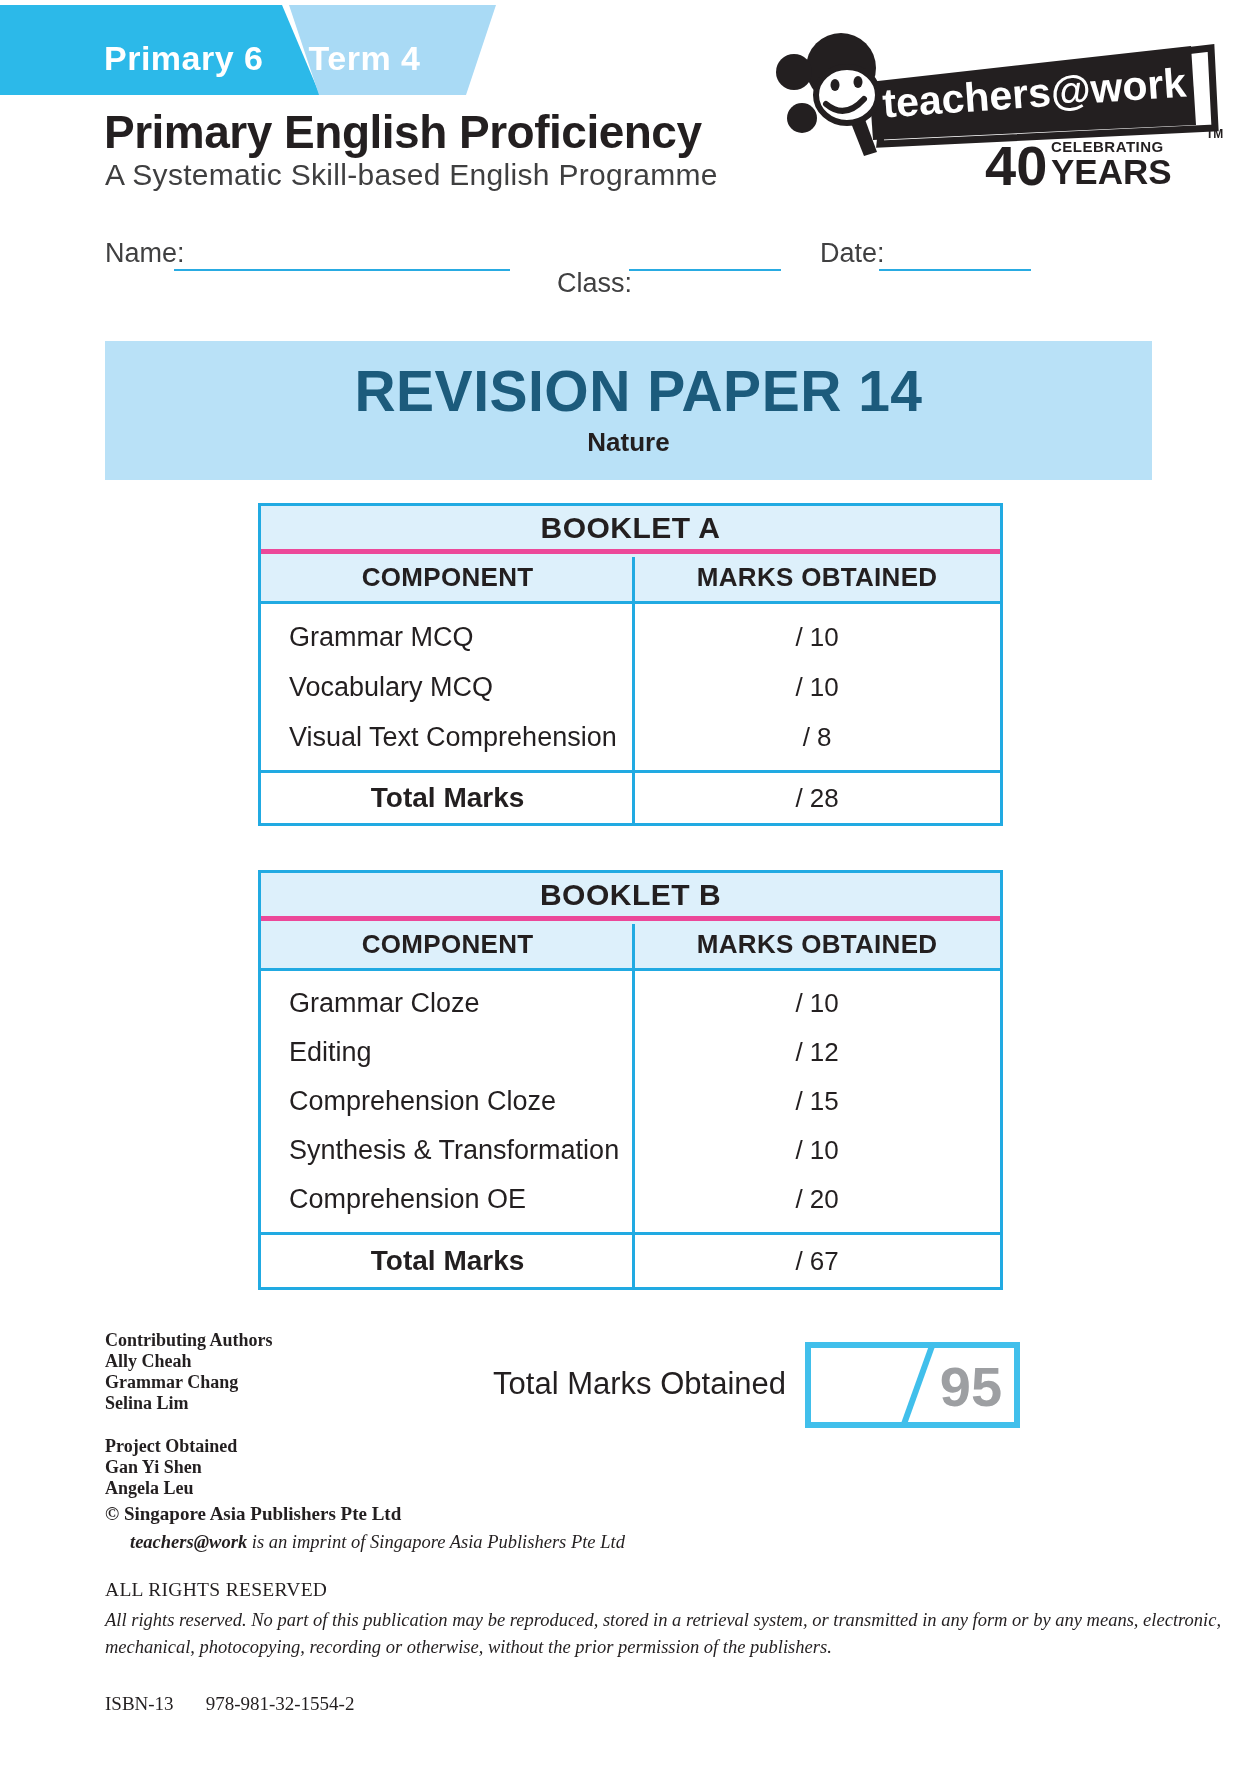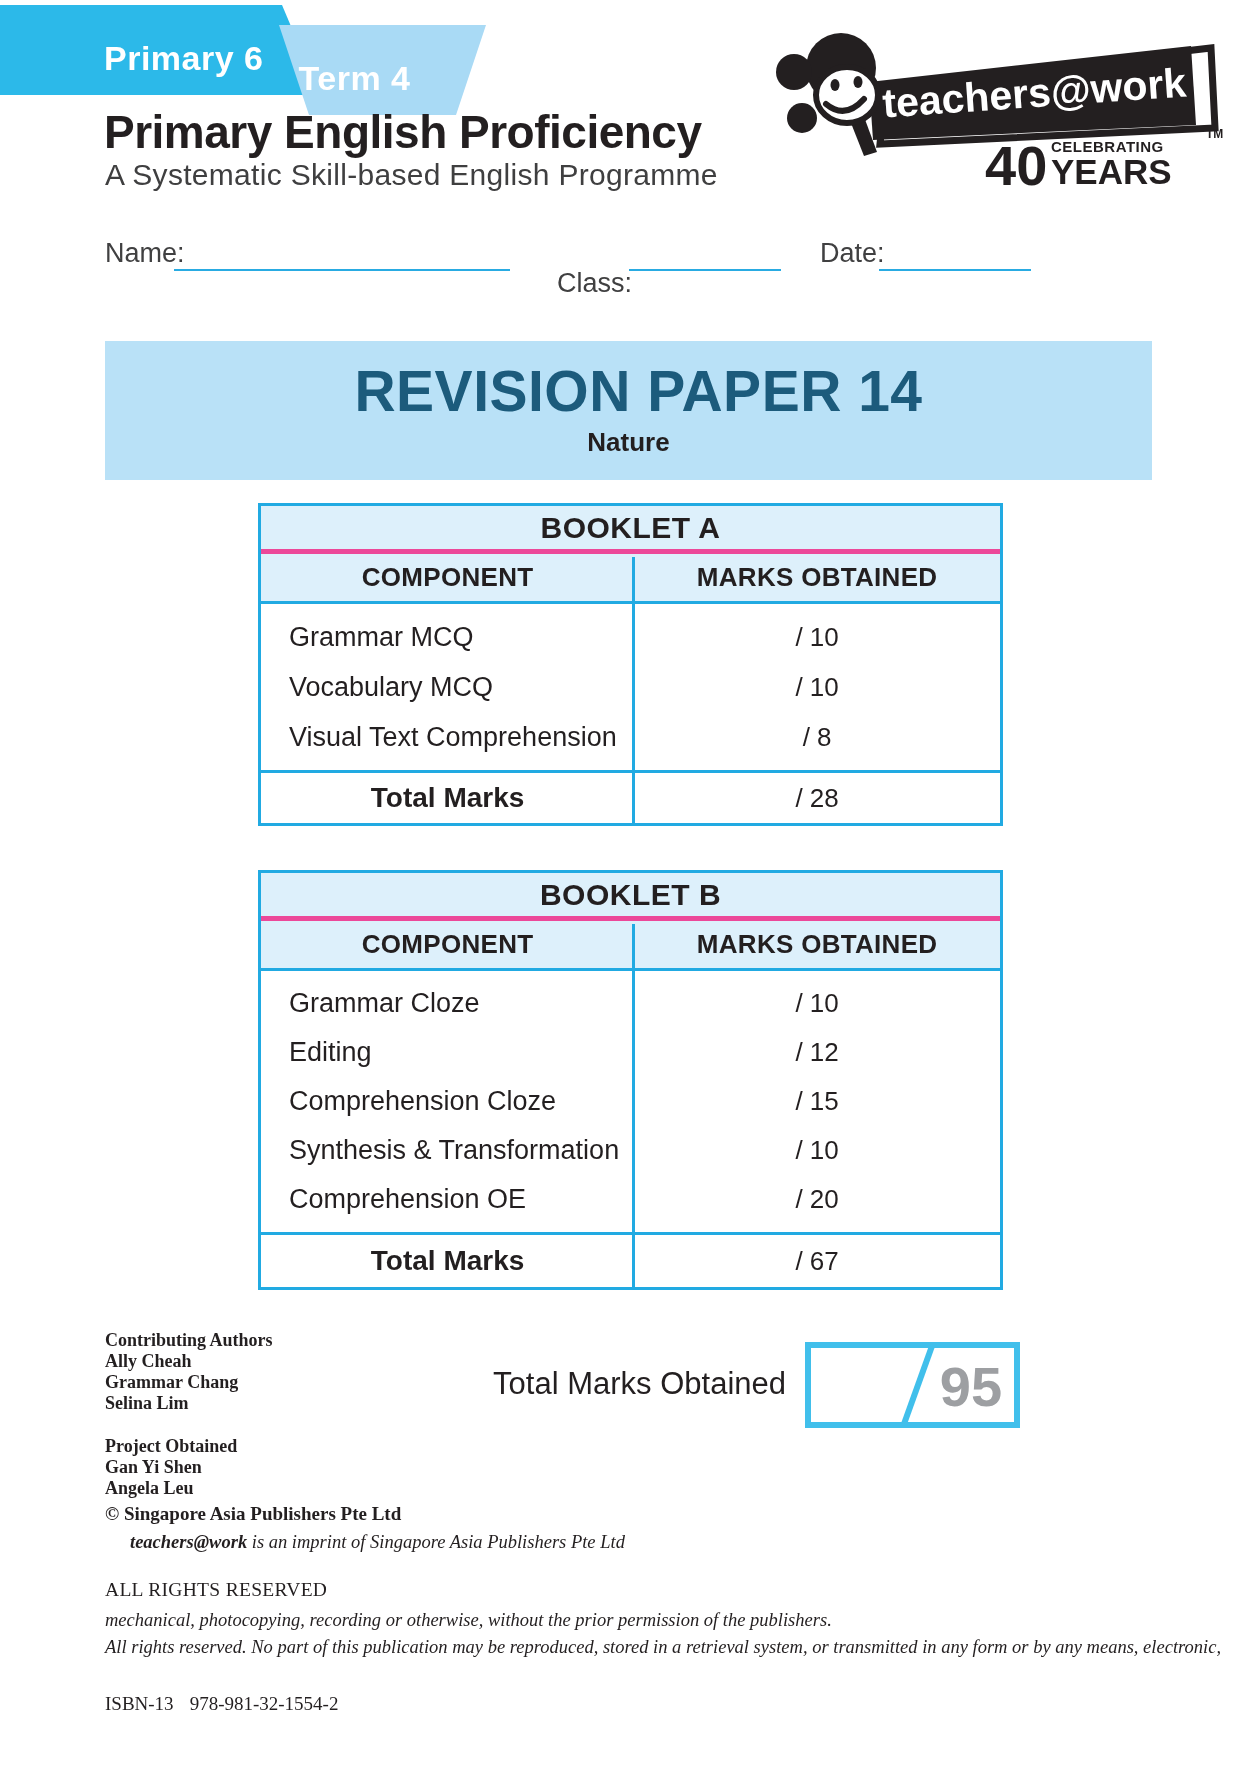--- a/index.html
+++ b/index.html
@@ -10,23 +10,23 @@
     font-family:"Liberation Sans", sans-serif; color:#231f20;
   }
   
   .banner { position:absolute; top:5px; height:90px; display:flex; align-items:center; }
   .banner-primary {
     left:0; width:320px; background:#2cb9e9;
     clip-path:polygon(0 0, 282px 0, 320px 100%, 0 100%);
     padding-left:104px; padding-top:16px;
   }
   .banner-term {
-    left:279px; width:207px; background:#a9daf5;
+    left:289px; width:207px; background:#a9daf5;
     clip-path:polygon(0 0, 100% 0, calc(100% - 30px) 100%, 30px 100%);
-    justify-content:center; padding-right:56px; padding-top:16px;margin-top:20px;
+    justify-content:center; padding-right:56px; padding-top:16px;
   }
   .banner span { color:#ffffff; font-weight:bold; font-size:34px; letter-spacing:0.5px; }
   
   .logo { position:absolute; left:763px; top:22px; width:462px; height:172px; }
   
   .page-title { position:absolute; left:104px; top:105px; font-size:46px; font-weight:bold; letter-spacing:-0.5px; color:#231f20; }
   .page-subtitle { position:absolute; left:105px; top:158px; font-size:30px; font-weight:normal; color:#3f3f40; letter-spacing:0.3px; }
   
   .field-label { position:absolute; top:238px; font-size:27px; color:#404041; }
   .write-line { position:absolute; top:269px; height:2px; background:#29abe2; }
@@ -63,21 +63,21 @@
   .credit-heading { font-weight:bold; font-size:18px; line-height:21px; }
   .credit-name { font-weight:bold; font-size:18px; line-height:21px; }
   .credit-gap { height:22px; }
   
   .copyright { position:absolute; left:105px; top:1503px; width:1118px; font-family:"Liberation Serif", serif; }
   .pub-line { font-weight:bold; font-size:19px; }
   .imprint-line { margin-left:25px; margin-top:7px; font-style:italic; font-size:18.5px; }
   .imprint-line .brand { font-weight:bold; }
   .rights-heading { margin-top:26px; font-size:19.5px; letter-spacing:0.3px; }
   .rights-text { margin-top:6px; font-style:italic; font-size:18.5px; line-height:27px; }
-  .isbn-line { margin-top:32px; font-size:19px; display:flex; gap:16px; }
+  .isbn-line { margin-top:32px; font-size:19px; display:flex; gap:32px; }
 </style>
 </head>
 <body>
 
 <div class="page">
 
   <div class="banner banner-primary">
     <span>Primary 6</span>
   </div>
   <div class="banner banner-term">
@@ -208,22 +208,22 @@
       <div class="credit-name">Gan Yi Shen</div>
       <div class="credit-name">Angela Leu</div>
     </div>
   </div>
 
   <div class="copyright">
     <div class="pub-line">© Singapore Asia Publishers Pte Ltd</div>
     <div class="imprint-line"><span class="brand">teachers@work</span><span> is an imprint of Singapore Asia Publishers Pte Ltd</span></div>
     <div class="rights-heading">ALL RIGHTS RESERVED</div>
     <div class="rights-text">
+      <div>All rights reserved. No part of this publication may be reproduced, stored in a retrieval system, or transmitted in any form or by any means, electronic,</div>
       <div>mechanical, photocopying, recording or otherwise, without the prior permission of the publishers.</div>
-      <div>All rights reserved. No part of this publication may be reproduced, stored in a retrieval system, or transmitted in any form or by any means, electronic,</div>
     </div>
     <div class="isbn-line">
       <span>ISBN-13</span>
       <span>978-981-32-1554-2</span>
     </div>
   </div>
 
 </div>
 
 </body></html>

